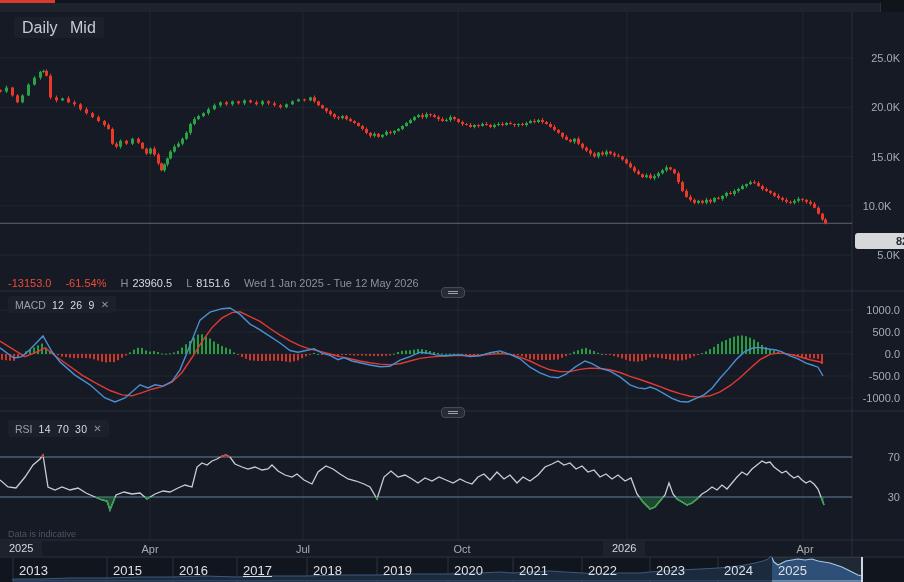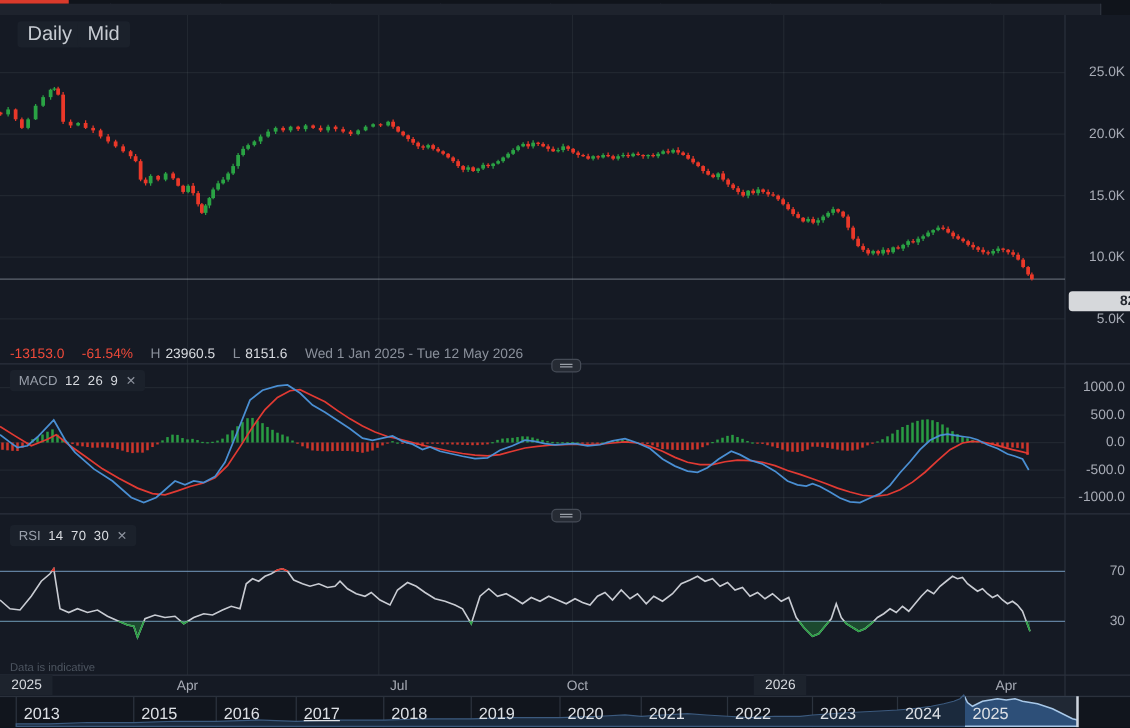--- a/index.html
+++ b/index.html
@@ -747,34 +747,34 @@
     </div>
 
   <div class="pricetag" id="price-tag" style="left: 855px; top: 241px; padding-left: 41px;">8221.0</div>
 
   <div class="footnote">Data is indicative</div>
 
   <div id="axis-labels">
       <div class="axlab" style="left: 854px; top: 58px;">25.0K</div>
       <div class="axlab" style="left: 854px; top: 107.25px;">20.0K</div>
       <div class="axlab" style="left: 854px; top: 156.5px;">15.0K</div>
-      <div class="axlab" style="left: 854px; top: 205.75px;">10.0K</div>
+      <div class="axlab" style="left: 854px; top: 205.75px; text-align: center;">10.0K</div>
       <div class="axlab" style="left: 854px; top: 255px;">5.0K</div>
       <div class="axlab" style="left: 854px; top: 310px;">1000.0</div>
       <div class="axlab" style="left: 854px; top: 332px;">500.0</div>
       <div class="axlab" style="left: 854px; top: 354px;">0.0</div>
       <div class="axlab" style="left: 854px; top: 376px;">-500.0</div>
       <div class="axlab" style="left: 854px; top: 398px;">-1000.0</div>
       <div class="axlab" style="left: 854px; top: 457px;">70</div>
       <div class="axlab" style="left: 854px; top: 497px;">30</div>
     </div>
   <div id="time-labels">
       <div class="tlab boxed" style="left: 0px;">2025</div>
       <div class="tlab" style="left: 150px;">Apr</div>
-      <div class="tlab" style="left: 303px; margin-left: 16px;">Jul</div>
+      <div class="tlab" style="left: 303px;">Jul</div>
       <div class="tlab" style="left: 462px;">Oct</div>
       <div class="tlab boxed" style="left: 603px;">2026</div>
       <div class="tlab" style="left: 805px;">Apr</div>
     </div>
   <div id="year-labels">
       <div class="yearlab" style="left: 19px;">2013</div>
       <div class="yearlab" style="left: 113px;">2015</div>
       <div class="yearlab" style="left: 179px;">2016</div>
       <div class="yearlab" style="left: 243px; text-decoration: underline;">2017</div>
       <div class="yearlab" style="left: 313px;">2018</div>

